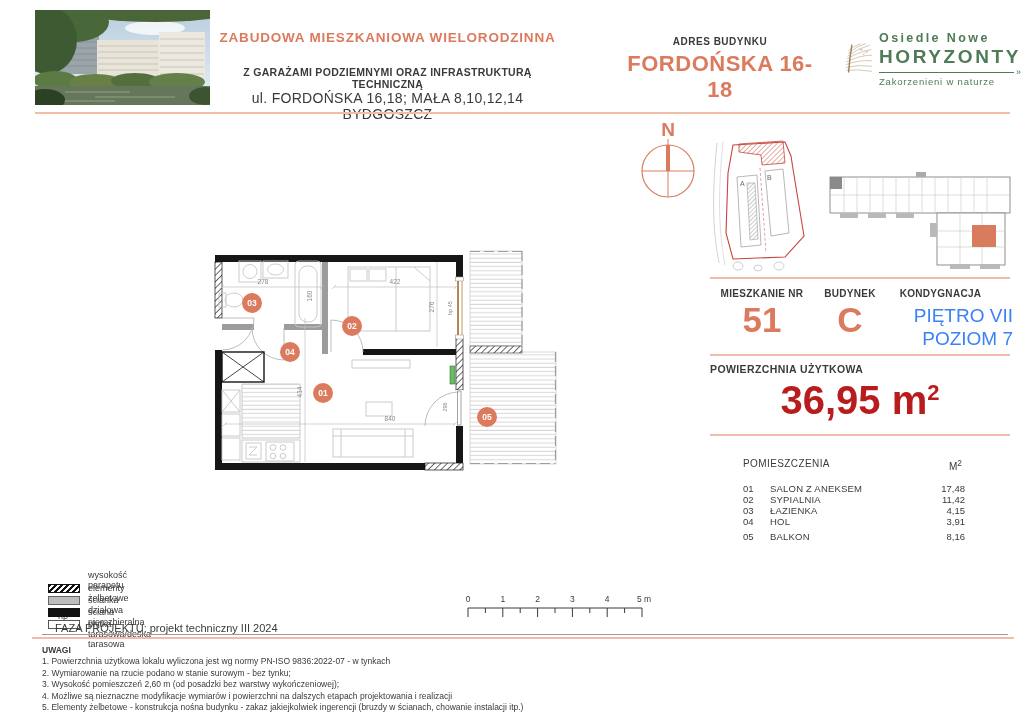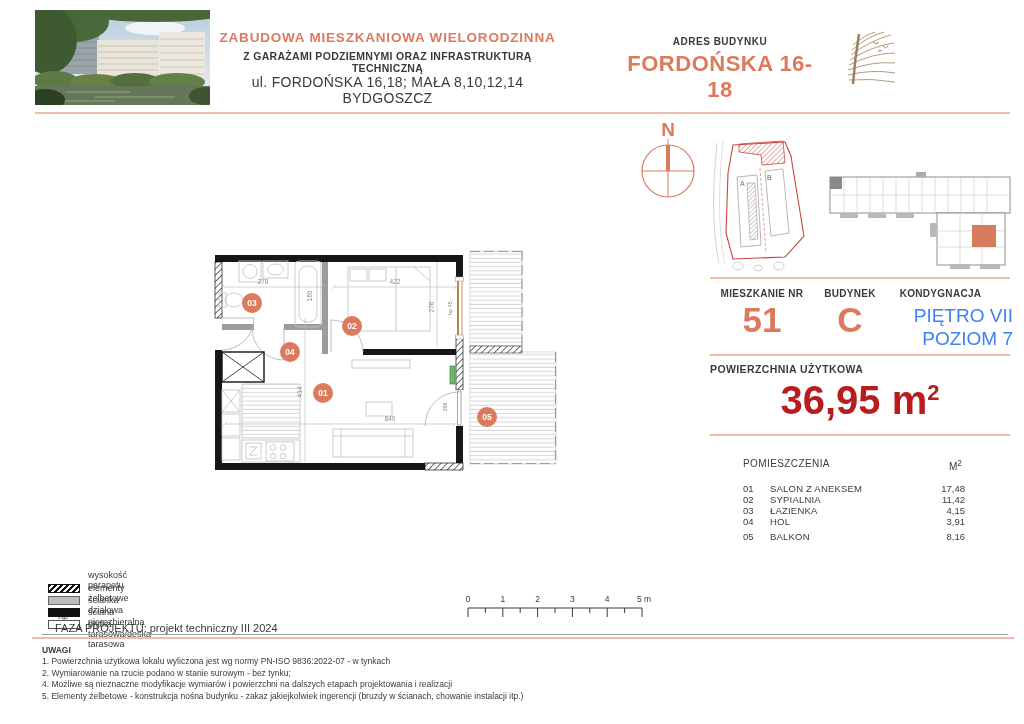--- a/index.html
+++ b/index.html
@@ -4,21 +4,21 @@
 <style>
   html,body{margin:0;padding:0;background:#ffffff;}
   body{font-family:"Liberation Sans",sans-serif;color:#3a3a39;}
   .sheet{position:relative;width:1024px;height:724px;background:#fff;overflow:hidden;}
   .abs{position:absolute;}
 
   
   .photo{left:35px;top:10px;width:175px;height:95px;}
   .title-block{left:215px;top:30px;width:345px;text-align:center;}
   .title-main{color:#dc7a5e;font-size:13.5px;font-weight:bold;letter-spacing:.8px;}
-  .title-sub{margin-top:5px;font-size:10.5px;font-weight:bold;letter-spacing:.3px;}
+  .title-sub{margin-top:21px;font-size:10.5px;font-weight:bold;letter-spacing:.3px;}
   .title-addr{margin-top:0;font-size:14px;letter-spacing:.3px;}
   .addr-block{left:620px;top:36px;width:200px;text-align:center;}
   .addr-label{font-size:10px;font-weight:bold;letter-spacing:.5px;}
   .addr-value{margin-top:4px;color:#dc7a5e;font-size:22px;font-weight:bold;letter-spacing:.5px;}
   .logo{left:843px;top:28px;width:178px;height:72px;display:flex;}
   .logo-text{margin-left:6px;padding-top:3px;color:#4f7b57;}
   .logo-l1{font-size:12.5px;font-weight:bold;letter-spacing:2.4px;white-space:nowrap;}
   .logo-l2{font-size:19px;font-weight:600;letter-spacing:2.6px;margin-top:1px;white-space:nowrap;}
   .logo-div{display:flex;align-items:center;margin-top:2px;}
   .logo-div .rule{flex:1;height:1px;background:#4f7b57;}
@@ -149,20 +149,29 @@
         <path d="M9,22 q16,-14 32,-18"></path>
         <path d="M10,17 q12,-10 22,-13"></path>
       </g>
       <path d="M10,56 q2,-26 6,-50" stroke="#9c805d" stroke-width="2.5" fill="none"></path>
       <g stroke="#7d6a4e" stroke-width="0.8" fill="none">
         <path d="M30,14 l3,2 l3,-2"></path>
           <path d="M40,18 l2.5,1.8 l2.5,-1.8"></path>
           <path d="M35,22 l2,1.4 l2,-1.4"></path>
       </g>
     </svg>
+    <div class="logo-text">
+      <div class="logo-l1">Osiedle Nowe</div>
+      <div class="logo-l2">HORYZONTY</div>
+      <div class="logo-div">
+        <div class="rule"></div>
+        <div class="arrows">»</div>
+      </div>
+      <div class="logo-l3">Zakorzenieni w naturze</div>
+    </div>
   </div>
 
   <div class="abs hr-accent hr-header"></div>
 
   <svg class="abs" style="left:633px;top:118px;" width="70" height="92" viewBox="0 0 70 92">
     <text x="35" y="18" text-anchor="middle" font-size="19" font-weight="bold" fill="#dc7a5e">N</text>
     <circle cx="35" cy="53" r="26" stroke="#dc7a5e" stroke-width="1.2" fill="none"></circle>
     <line x1="35" y1="21" x2="35" y2="79" stroke="#dc7a5e" stroke-width="1"></line>
     <line x1="35" y1="27" x2="35" y2="53" stroke="#dc7a5e" stroke-width="4"></line>
     <line x1="9" y1="53" x2="61" y2="53" stroke="#dc7a5e" stroke-width="1"></line>
@@ -470,17 +479,18 @@
     </g>
   </svg>
 
   <div class="abs hr-dark"></div>
   <div class="abs hr-accent hr-bottom"></div>
 
   <div class="abs notes">
     <div class="nt" style="font-weight:bold;">UWAGI</div>
     <div class="nt">1. Powierzchnia użytkowa lokalu wyliczona jest wg normy PN-ISO 9836:2022-07 - w tynkach</div>
     <div class="nt">2. Wymiarowanie na rzucie podano w stanie surowym - bez tynku;</div>
+    <div class="nt">3. Wysokość pomieszczeń 2,60 m (od posadzki bez warstwy wykończeniowej);</div>
     <div class="nt">4. Możliwe są nieznaczne modyfikacje wymiarów i powierzchni na dalszych etapach projektowania i realizacji</div>
     <div class="nt">5. Elementy żelbetowe - konstrukcja nośna budynku - zakaz jakiejkolwiek ingerencji (bruzdy w ścianach, chowanie instalacji itp.)</div>
   </div>
 
 </div>
 
 </body></html>

